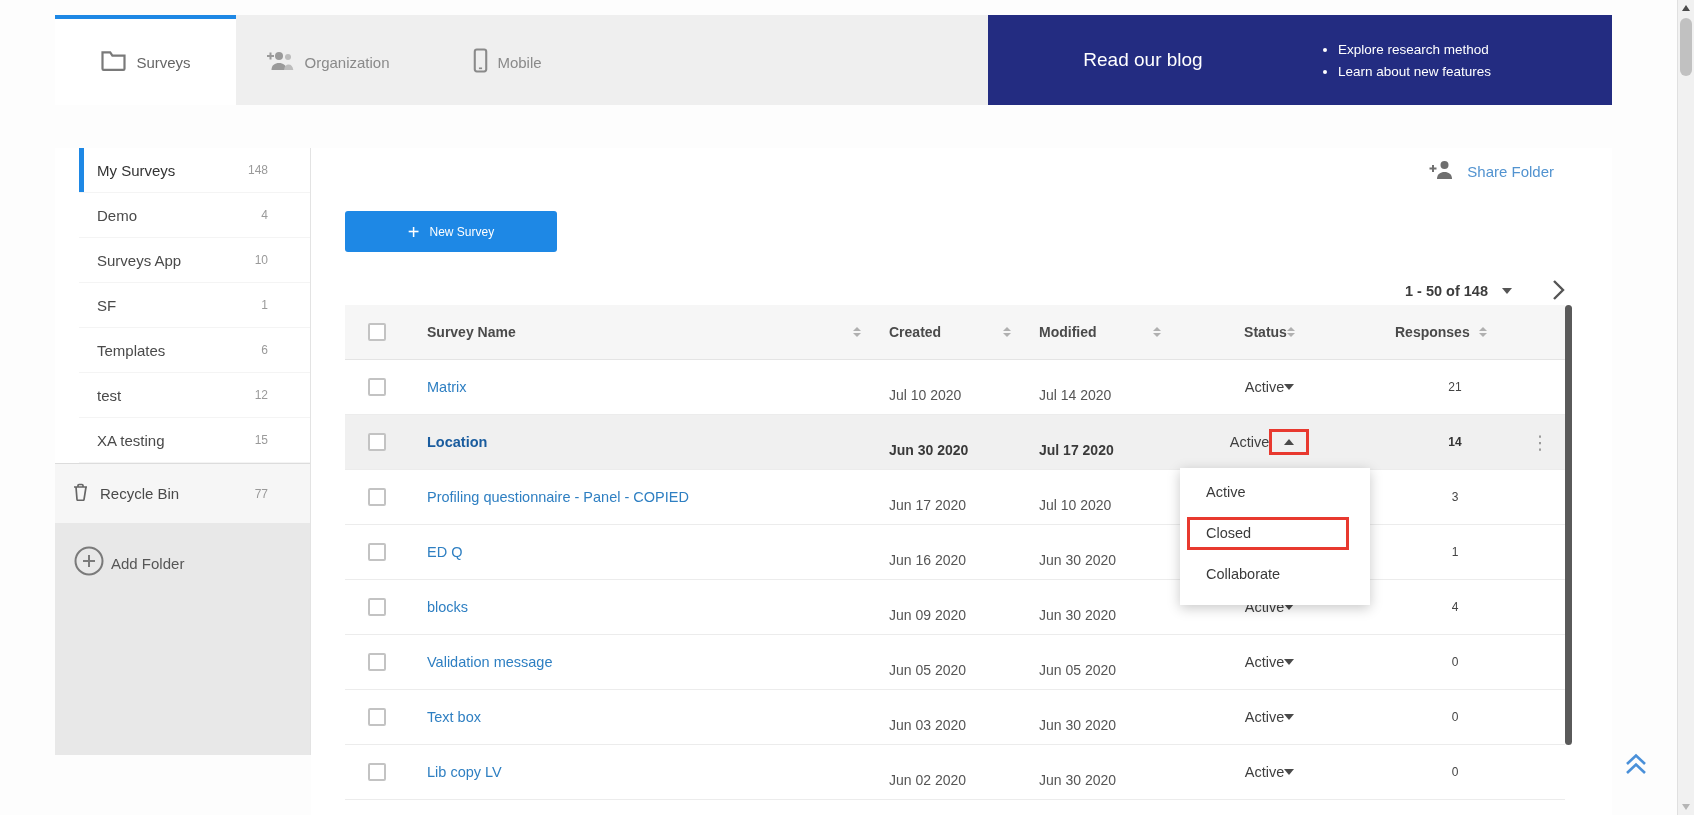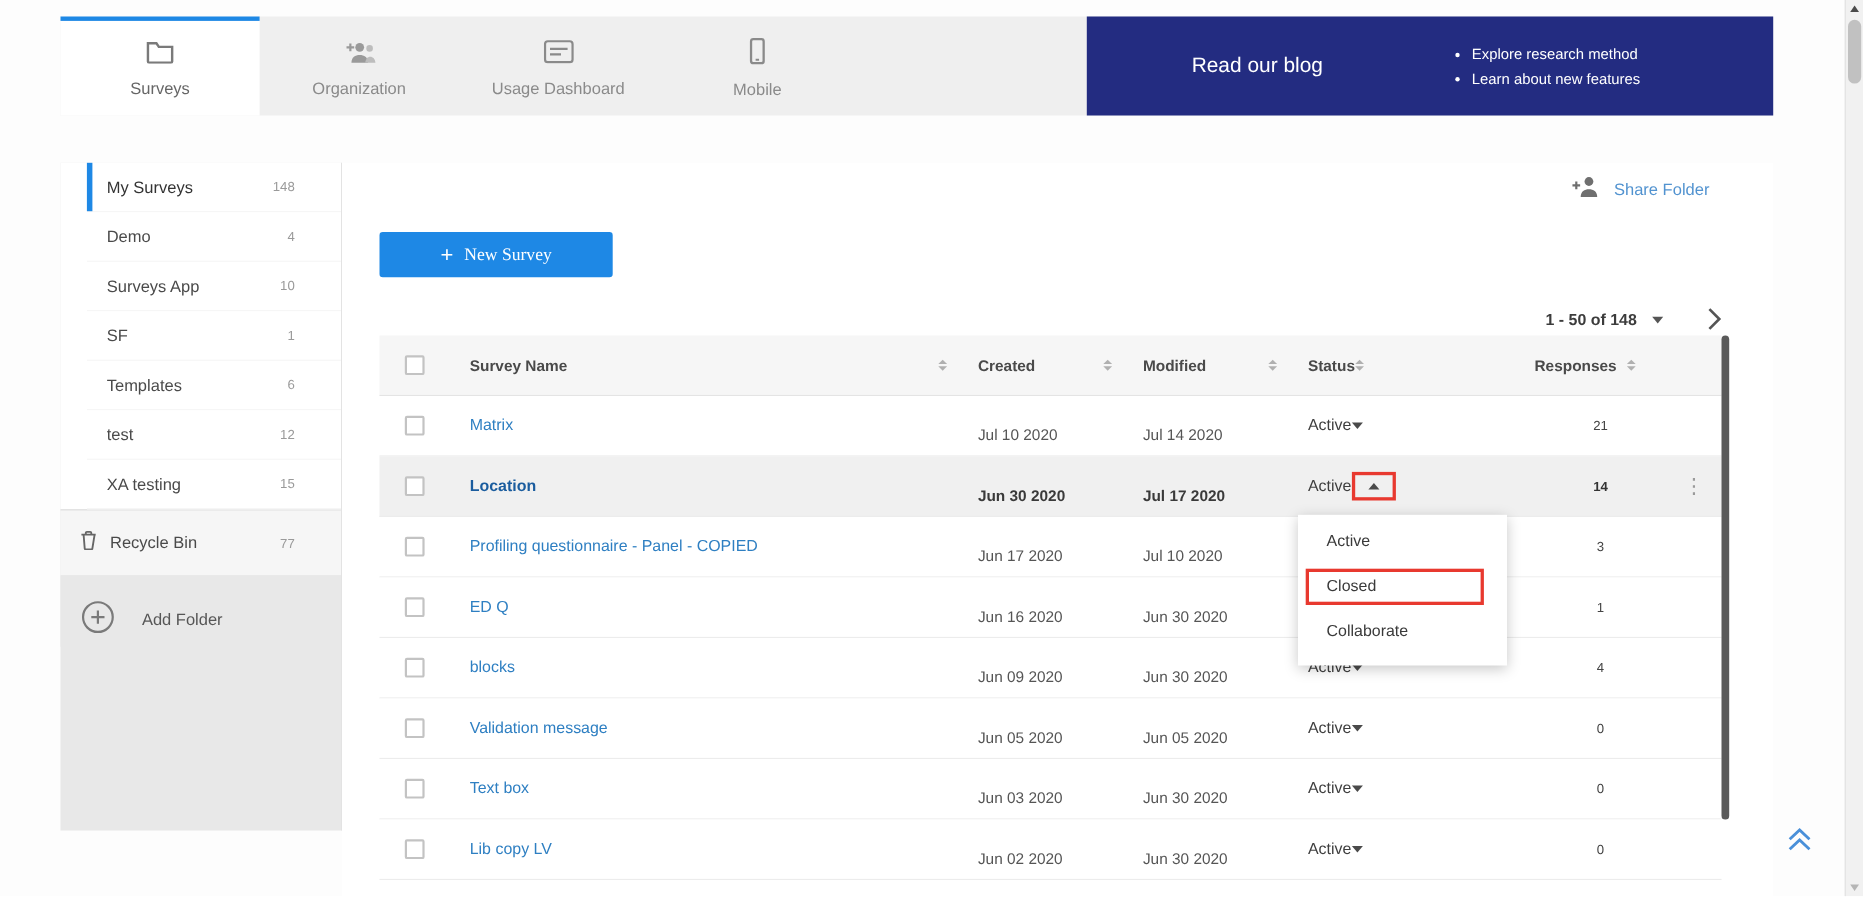--- a/index.html
+++ b/index.html
@@ -1,65 +1,65 @@
 <!DOCTYPE html>
 <html><head>
 <meta charset="utf-8">
 <style>
   * { margin:0; padding:0; box-sizing:border-box; }
   html,body { background:#fff; font-family:"Liberation Sans", sans-serif; }
   .page { position:relative; width:1694px; height:815px; background:#fdfdfd; overflow:hidden; }
 
   
   .header { position:absolute; left:55px; top:15px; width:1557px; height:90px; background:#efefef; display:flex; }
-  .tab { width:181px; height:100%; display:flex; flex-direction:column; align-items:center; justify-content:center; gap:9px; cursor:pointer; border-top:4px solid transparent;text-align:right; }
+  .tab { width:181px; height:100%; display:flex; flex-direction:row; align-items:center; justify-content:center; gap:9px; cursor:pointer; border-top:4px solid transparent;text-align:right; }
   .tab.active { background:#fff; border-top-color:#1e88e5; }
   .tab-label { font-size:15px; color:#8a8a8a; }
   .tab.active .tab-label { color:#666; }
   .banner { margin-left:auto; width:624px; background:#232c81; color:#fff; display:flex; align-items:center; }
   .banner-title { width:310px; text-align:center; font-size:19px; }
   .banner-bullets { list-style:disc; margin-left:40px; }
   .banner-bullets li { font-size:13.5px; margin:7px 0; }
 
   
   .sidebar { position:absolute; left:55px; top:148px; width:256px; height:607px; background:#e8e8e8; border-right:1px solid #e3e3e3; }
   .folder-list { background:#fff; }
   .folder-item { position:relative; height:45px; display:flex; align-items:center; padding:0 42px 0 18px; cursor:pointer; background:#fff; border-bottom:1px solid #f4f4f4;margin-left:24px; }
   .folder-item .label { font-size:15px; color:#4a4a4a; }
   .folder-item .count { margin-left:auto; font-size:12px; color:#9a9a9a; }
   .folder-item.active::before { content:""; position:absolute; left:0; top:0; bottom:0; width:5px; background:#1e88e5; }
   .folder-item.active .label { color:#333; }
   .recycle { height:60px; background:#f6f6f6; border-top:1px solid #dcdcdc; display:flex; align-items:center; padding:0 42px 0 18px; cursor:pointer; }
   .recycle .label { font-size:15px; color:#4a4a4a; margin-left:12px; }
   .recycle .count { margin-left:auto; font-size:12px; color:#9a9a9a; }
   .sidebar-bottom { background:#e8e8e8; padding-top:15px; }
-  .add-folder { display:flex; align-items:center; gap:24px; padding:0 18px; height:50px; cursor:pointer; }
+  .add-folder { display:flex; align-items:center; gap:6px; padding:0 18px; height:50px; cursor:pointer; }
   .add-label { font-size:15px; color:#565656; }
 
   
   .main { position:absolute; left:311px; top:148px; width:1301px; height:667px; background:#fff; }
   .share-folder { position:absolute; top:12px; right:58px; display:flex; align-items:center; gap:12px; cursor:pointer; }
   .share-label { font-size:15px; color:#5293d0; }
   .btn-new-survey { position:absolute; left:34px; top:63px; width:212px; height:41px; background:#1e88e5; border:none; border-radius:3px; color:#fff; display:flex; align-items:center; justify-content:center; gap:10px; cursor:pointer; }
   .btn-new-survey .plus { font-size:20px; font-weight:400; line-height:1; }
-  .btn-new-survey .lbl { font-size:16px;font-family:Liberation Serif, serif; }
+  .btn-new-survey .lbl { font-size:12px; }
   .pagination { position:absolute; top:125px; right:47px; height:36px; display:flex; align-items:center; gap:14px; }
   .page-range { font-size:14.5px; color:#3c3c3c; font-weight:700; }
   .caret-sm { width:0; height:0; border-left:5px solid transparent; border-right:5px solid transparent; border-top:6px solid #555; cursor:pointer; }
   .next-btn { margin-left:26px; background:none; border:none; cursor:pointer; }
 
   
   .table { position:absolute; left:34px; top:157px; width:1220px; }
   .thead { display:flex; align-items:center; height:55px; background:#f6f6f6; border-bottom:1px solid #e4e4e4; }
   .trow  { display:flex; align-items:center; height:55px; background:#fff; border-bottom:1px solid #ececec; }
   .trow.selected { background:#f0f0f0; }
   .col-check { width:64px; display:flex; justify-content:center; }
   .col-name { flex:1; padding-left:18px; }
   .col-created, .col-modified { width:150px; }
-  .col-status { width:206px; display:flex; align-items:center; justify-content:flex-start; padding-right:45px; }
+  .col-status { width:206px; display:flex; align-items:center; justify-content:center; padding-right:45px; }
   .col-resp { width:120px; text-align:center; }
   .col-menu { width:50px; text-align:center; }
   .th { font-size:14px; font-weight:700; color:#4a4a4a; }
   .th-flex { display:flex; align-items:center; justify-content:space-between; padding-right:28px; }
   .cbox { width:18px; height:18px; border:2px solid #c3c3c3; border-radius:2px; background:#fff; display:inline-block; cursor:pointer; }
   .sname { font-size:14.5px; color:#2e7fc2; cursor:pointer; text-decoration:none; }
   .selected .sname { color:#1a5c9e; font-weight:700; }
   .date { font-size:14px; color:#555;margin-top:15px; }
   .selected .date { font-weight:700; color:#3a3a3a; }
   .status-label { font-size:14.5px; color:#3f3f3f; }
@@ -108,29 +108,20 @@
           <circle cx="16" cy="7" r="4" fill="#9a9a9a"></circle>
           <path d="M8.5 21 c0-5 3.5-7 7.5-7 s7.5 2 7.5 7 z" fill="#9a9a9a"></path>
           <circle cx="25" cy="8" r="3" fill="#bdbdbd"></circle>
           <path d="M21 21 c.4-3.6 2.3-5.5 4.5-5.5 2.6 0 4.5 2 4.8 5.5 z" fill="#bdbdbd"></path>
         </svg>
       </span>
       <span class="tab-label">Organization</span>
     </div>
     <div class="tab">
       <span>
-        <svg width="28" height="22" viewBox="0 0 28 22">
-            <rect x="1.5" y="1.5" width="25" height="19" rx="2.5" fill="none" stroke="#8a8a8a" stroke-width="2"></rect>
-            <path d="M6 8.5 h16 M6 13.5 h10" stroke="#8a8a8a" stroke-width="2"></path>
-          </svg>
-      </span>
-      <span class="tab-label">Usage Dashboard</span>
-    </div>
-    <div class="tab">
-      <span>
         <svg width="15" height="25" viewBox="0 0 14 24">
             <rect x="1.5" y="1.5" width="11" height="21" rx="2" fill="none" stroke="#8a8a8a" stroke-width="2"></rect>
             <path d="M5.5 19.5 h3" stroke="#8a8a8a" stroke-width="1.6"></path>
           </svg>
       </span>
       <span class="tab-label">Mobile</span>
     </div>
 
     <div class="banner">
       <div class="banner-title">Read our blog</div>

